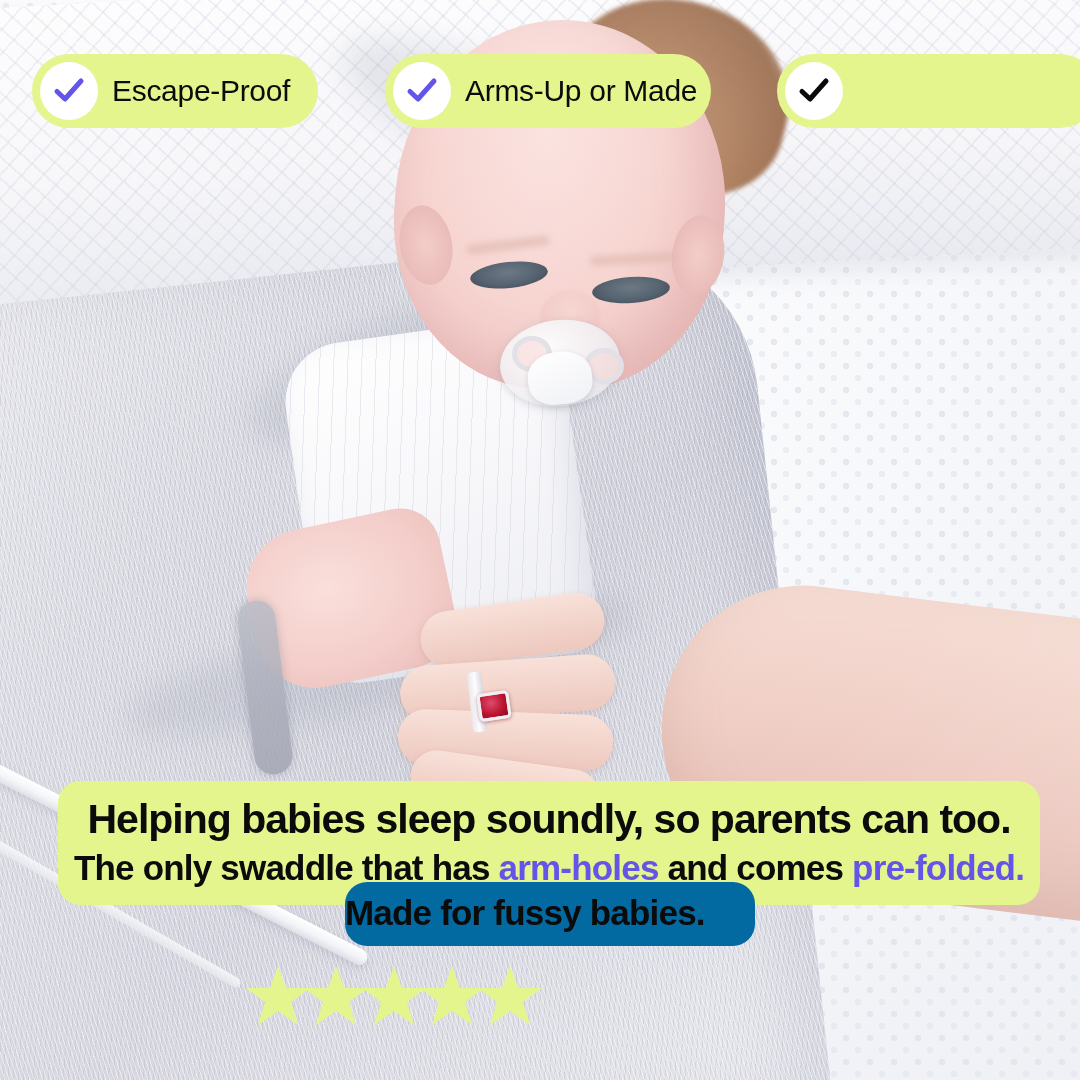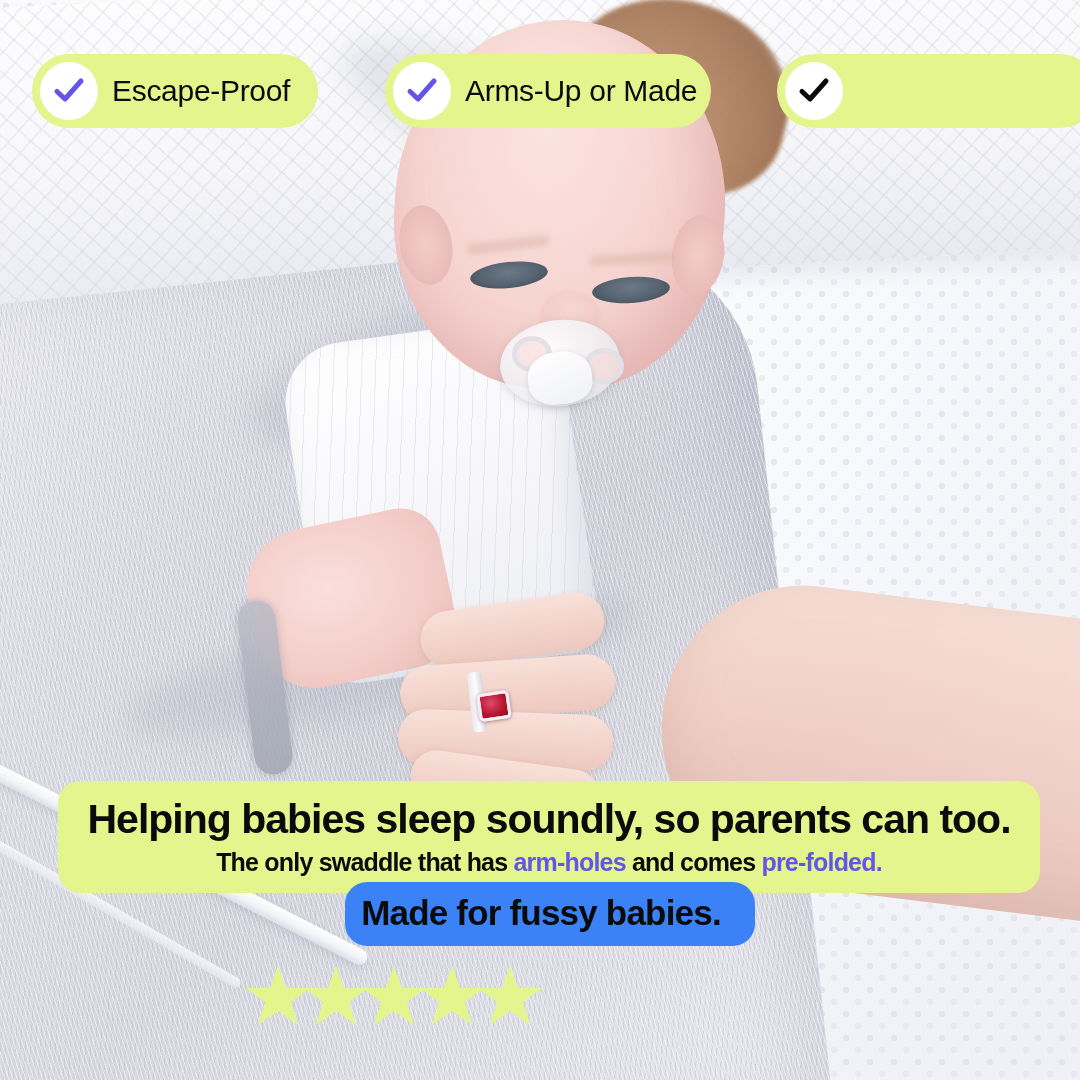--- a/index.html
+++ b/index.html
@@ -241,31 +241,31 @@
     border-radius:22px;
     padding:14px 0 16px 0;
     box-sizing:border-box;
   }
   .headline{
     font-size:41px;font-weight:bold;color:#0b0b0b;
     text-align:center;letter-spacing:-1px;line-height:1.18;
     margin:0 0 4px 0;
   }
   .subline{
-    font-size:25px;font-weight:bold;color:#0b0b0b;
+    font-size:35px;font-weight:bold;color:#0b0b0b;
     text-align:center;letter-spacing:-.8px;line-height:1.2;
     margin:0;
   }
   .hl{color:#6455e8;}
 
   .tagline-pill{
     position:absolute;left:345px;top:882px;width:410px;
-    background:#3b82f6;border-radius:22px;
+    background:#0369a1;border-radius:22px;
     padding:10px 18px 12px 0;box-sizing:border-box;
-    text-align:center;
+    text-align:left;
   }
   .tagline{
     font-size:35px;font-weight:bold;color:#0b0b0b;
     letter-spacing:-.8px;line-height:1.2;margin:0;
   }
 
   .reviews-row{position:absolute;left:0;top:960px;width:1080px;height:90px;}
   .stars{position:absolute;left:246px;top:4px;display:flex;}
   .star{margin-right:-6px;display:block;}
 </style>

